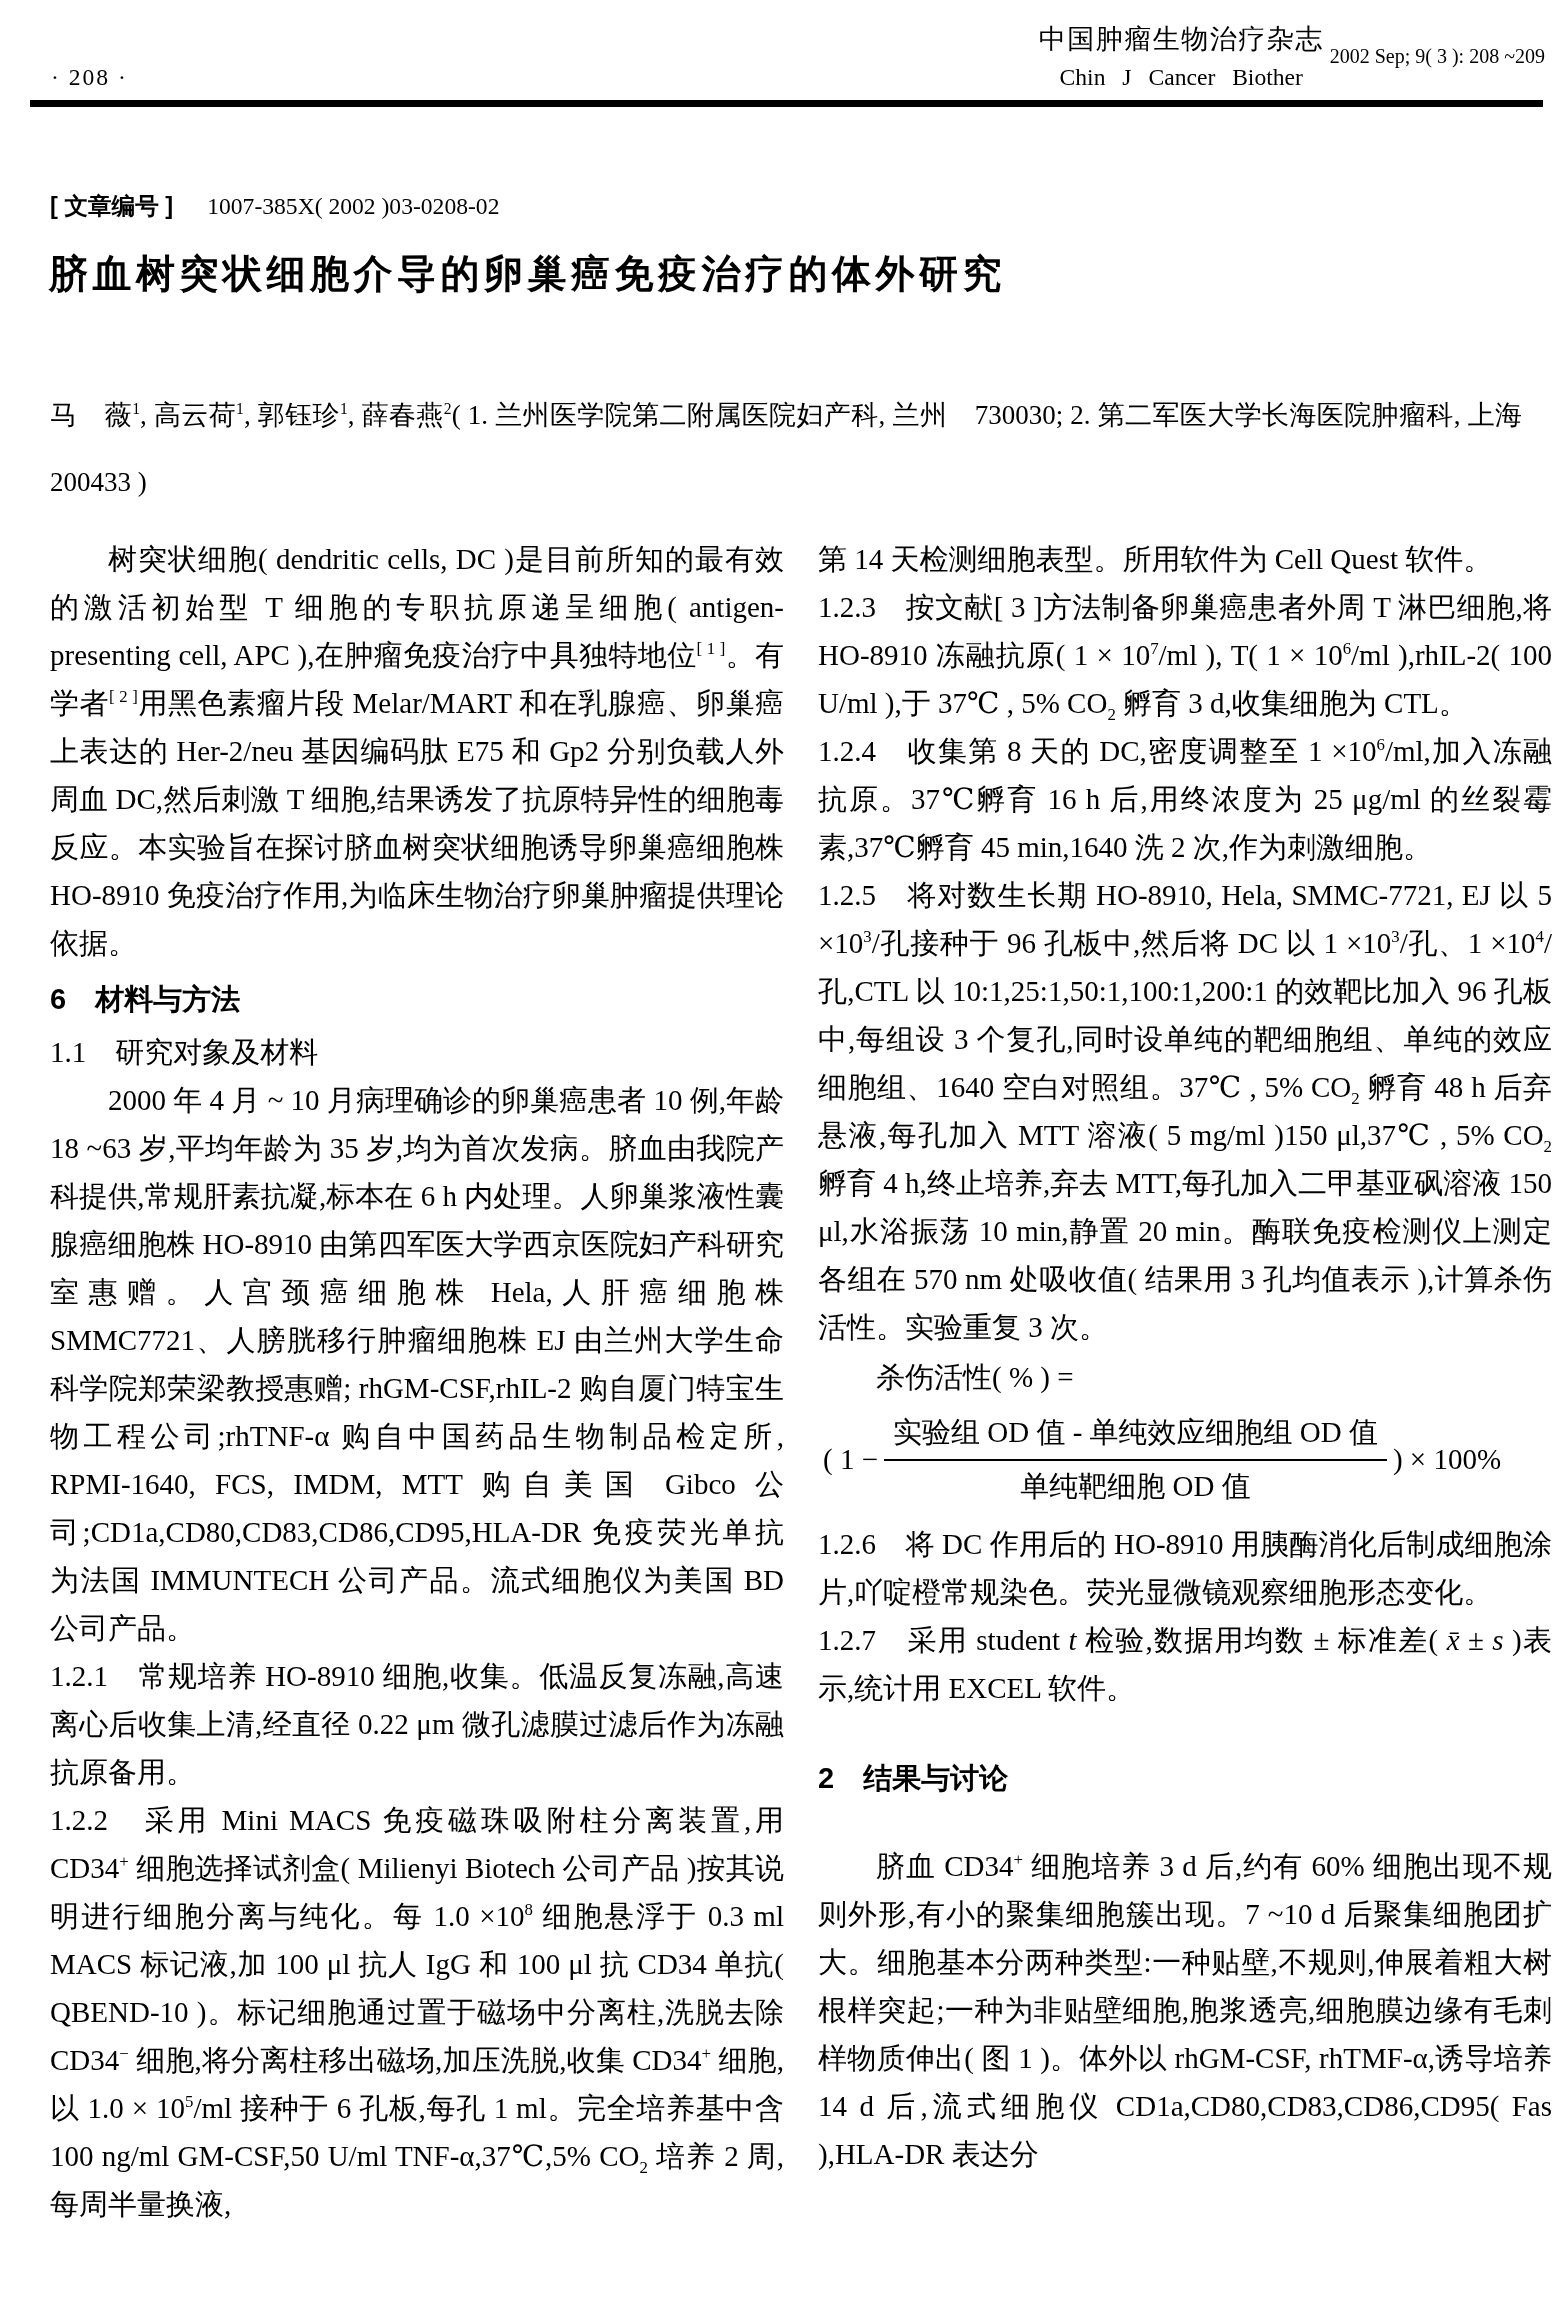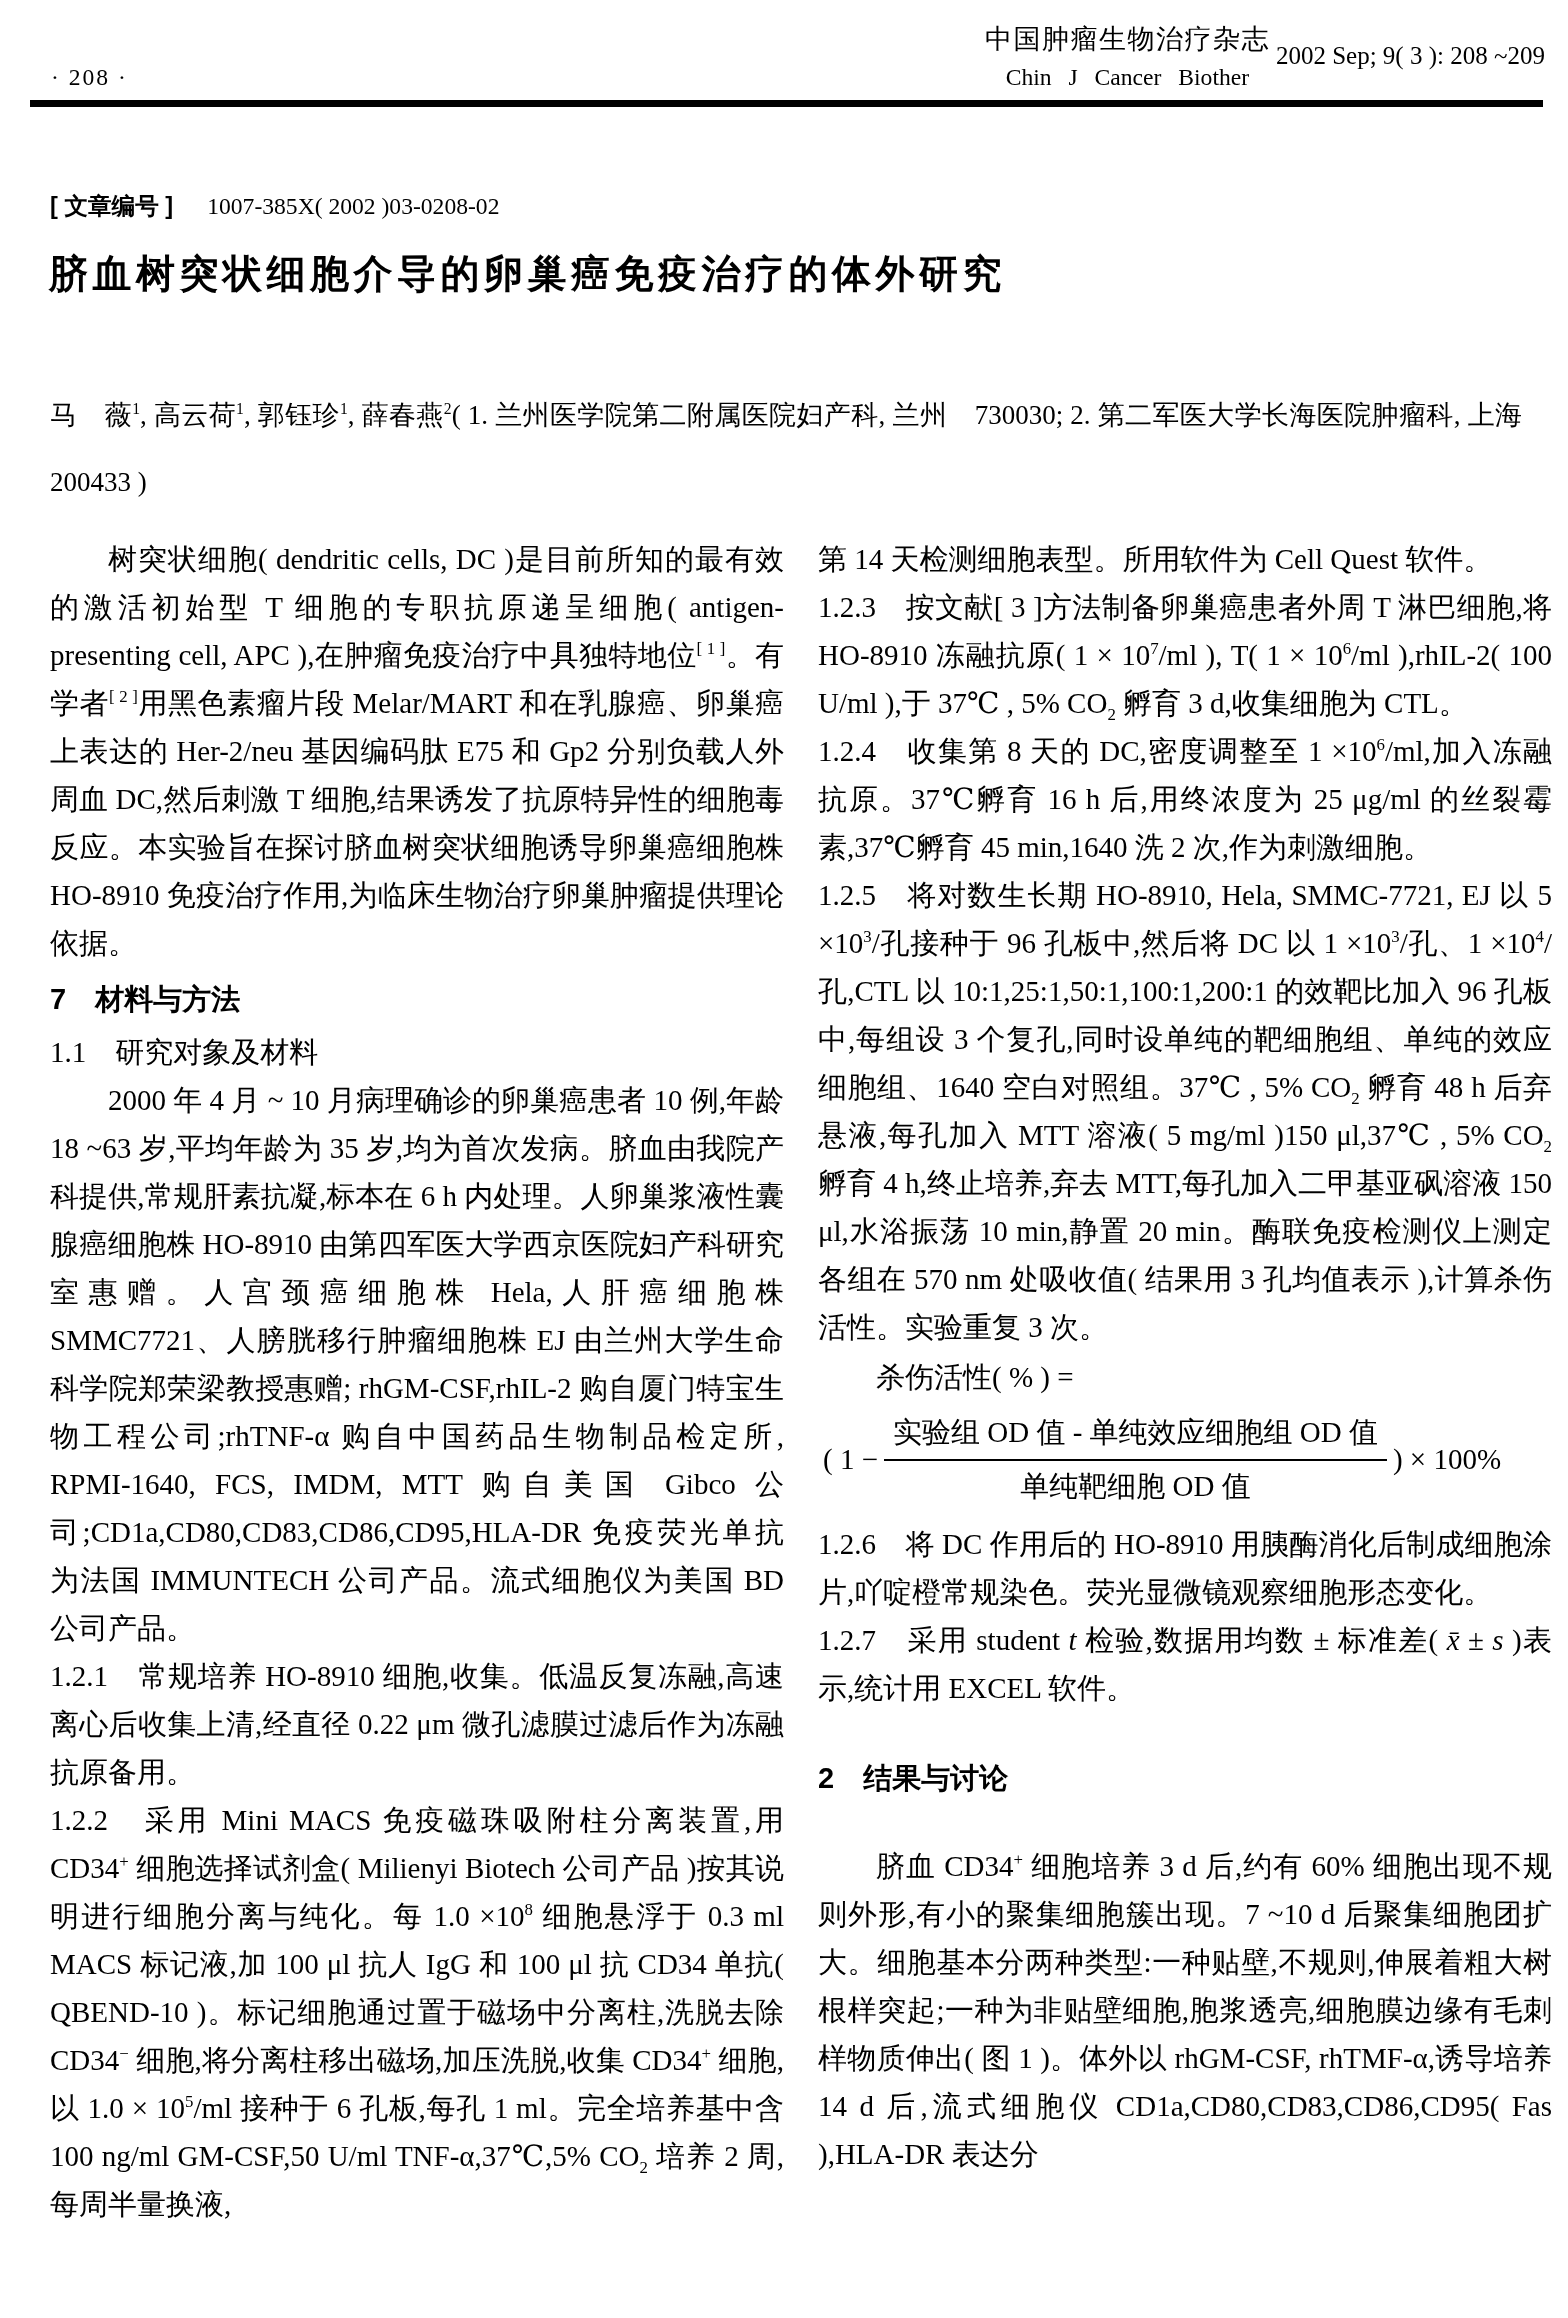--- a/index.html
+++ b/index.html
@@ -8,21 +8,21 @@
     color:#000; font-family:"Liberation Serif","DejaVu Serif",serif;
   }
   .page { position:absolute; inset:0; }
 
   
   .page-num { position:absolute; left:51px; top:64px; font-size:23.6px; letter-spacing:2px; }
   .head-right { position:absolute; right:24px; top:21px; display:flex; align-items:center; gap:6px; }
   .jtitles { text-align:center; }
   .jt-cn { font-size:27px; letter-spacing:1.5px; }
   .jt-en { font-size:23.6px; margin-top:7px; word-spacing:11px; }
-  .issue { font-size:25px; white-space:nowrap; }
+  .issue { font-size:20px; white-space:nowrap; }
   .rule { position:absolute; left:30px; right:26px; top:100px; height:6.5px; background:#000; }
 
   
   .article-id { position:absolute; left:50px; top:190px; font-size:23.6px; }
   .aid-label { font-family:"Liberation Sans","DejaVu Sans",sans-serif; font-weight:bold; }
   .aid-value { margin-left:34px; }
   .title {
     position:absolute; left:49px; top:247px; margin:0;
     font-size:39px; font-weight:bold; letter-spacing:4.5px; white-space:nowrap;
   }
@@ -77,21 +77,21 @@
   <div class="article-id">
     <span class="aid-label">[ 文章编号 ]</span><span class="aid-value">1007-385X( 2002 )03-0208-02</span>
   </div>
   <h1 class="title">脐血树突状细胞介导的卵巢癌免疫治疗的体外研究</h1>
   <p class="authors">马　薇<sup>1</sup>, 高云荷<sup>1</sup>, 郭钰珍<sup>1</sup>, 薛春燕<sup>2</sup>( 1. 兰州医学院第二附属医院妇产科, 兰州　730030; 2. 第二军医大学长海医院肿瘤科, 上海　200433 )</p>
 
   <div class="columns">
 
     <div class="col">
       <p class="indent">树突状细胞( dendritic cells, DC )是目前所知的最有效的激活初始型 T 细胞的专职抗原递呈细胞( antigen-presenting cell, APC ),在肿瘤免疫治疗中具独特地位<sup>[ 1 ]</sup>。有学者<sup>[ 2 ]</sup>用黑色素瘤片段 Melar/MART 和在乳腺癌、卵巢癌上表达的 Her-2/neu 基因编码肽 E75 和 Gp2 分别负载人外周血 DC,然后刺激 T 细胞,结果诱发了抗原特异性的细胞毒反应。本实验旨在探讨脐血树突状细胞诱导卵巢癌细胞株 HO-8910 免疫治疗作用,为临床生物治疗卵巢肿瘤提供理论依据。</p>
-      <h2 class="sec">7　材料与方法</h2>
+      <h2 class="sec">6　材料与方法</h2>
       <h3 class="subsec">1.1　研究对象及材料</h3>
       <p class="indent">2000 年 4 月 ~ 10 月病理确诊的卵巢癌患者 10 例,年龄 18 ~63 岁,平均年龄为 35 岁,均为首次发病。脐血由我院产科提供,常规肝素抗凝,标本在 6 h 内处理。人卵巢浆液性囊腺癌细胞株 HO-8910 由第四军医大学西京医院妇产科研究室惠赠。人宫颈癌细胞株 Hela,人肝癌细胞株 SMMC7721、人膀胱移行肿瘤细胞株 EJ 由兰州大学生命科学院郑荣梁教授惠赠; rhGM-CSF,rhIL-2 购自厦门特宝生物工程公司;rhTNF-α 购自中国药品生物制品检定所, RPMI-1640, FCS, IMDM, MTT 购自美国 Gibco 公司;CD1a,CD80,CD83,CD86,CD95,HLA-DR 免疫荧光单抗为法国 IMMUNTECH 公司产品。流式细胞仪为美国 BD 公司产品。</p>
       <p>1.2.1　常规培养 HO-8910 细胞,收集。低温反复冻融,高速离心后收集上清,经直径 0.22 μm 微孔滤膜过滤后作为冻融抗原备用。</p>
       <p>1.2.2　采用 Mini MACS 免疫磁珠吸附柱分离装置,用 CD34<sup>+</sup> 细胞选择试剂盒( Milienyi Biotech 公司产品 )按其说明进行细胞分离与纯化。每 1.0 ×10<sup>8</sup> 细胞悬浮于 0.3 ml MACS 标记液,加 100 μl 抗人 IgG 和 100 μl 抗 CD34 单抗( QBEND-10 )。标记细胞通过置于磁场中分离柱,洗脱去除 CD34<sup>−</sup> 细胞,将分离柱移出磁场,加压洗脱,收集 CD34<sup>+</sup> 细胞,以 1.0 × 10<sup>5</sup>/ml 接种于 6 孔板,每孔 1 ml。完全培养基中含 100 ng/ml GM-CSF,50 U/ml TNF-α,37℃,5% CO<sub>2</sub> 培养 2 周,每周半量换液,</p>
     </div>
 
     <div class="col">
       <p>第 14 天检测细胞表型。所用软件为 Cell Quest 软件。</p>
       <p>1.2.3　按文献[ 3 ]方法制备卵巢癌患者外周 T 淋巴细胞,将 HO-8910 冻融抗原( 1 × 10<sup>7</sup>/ml ), T( 1 × 10<sup>6</sup>/ml ),rhIL-2( 100 U/ml ),于 37℃ , 5% CO<sub>2</sub> 孵育 3 d,收集细胞为 CTL。</p>
       <p>1.2.4　收集第 8 天的 DC,密度调整至 1 ×10<sup>6</sup>/ml,加入冻融抗原。37℃孵育 16 h 后,用终浓度为 25 μg/ml 的丝裂霉素,37℃孵育 45 min,1640 洗 2 次,作为刺激细胞。</p>

